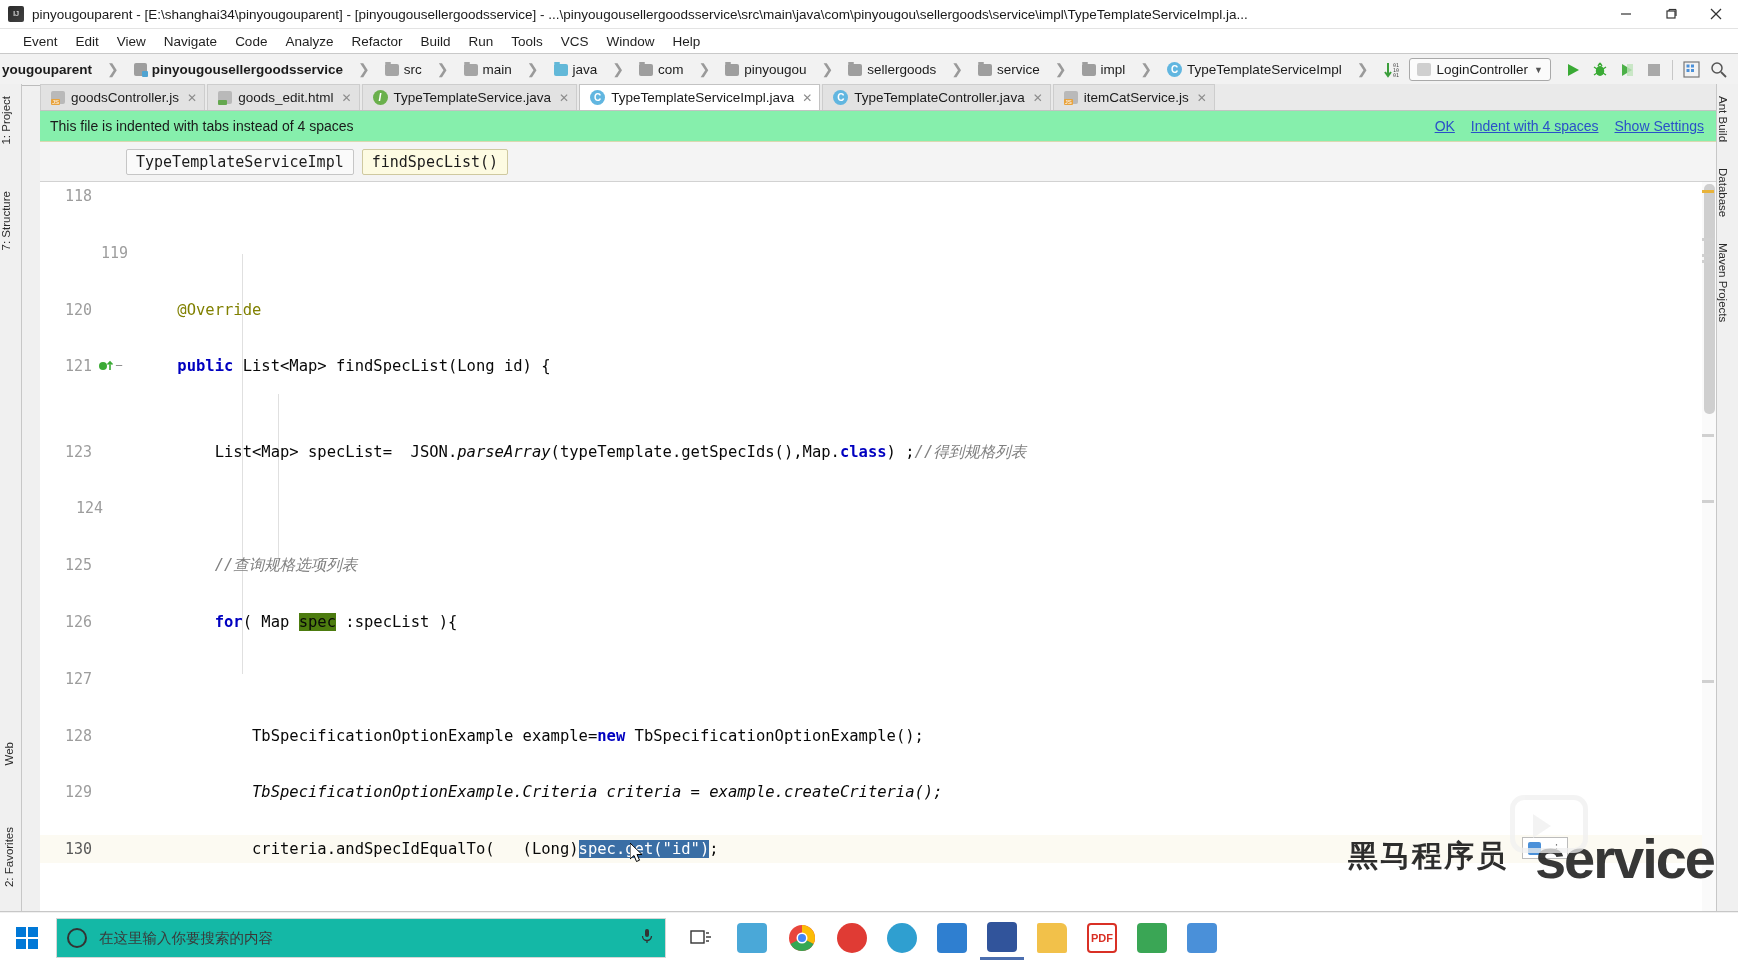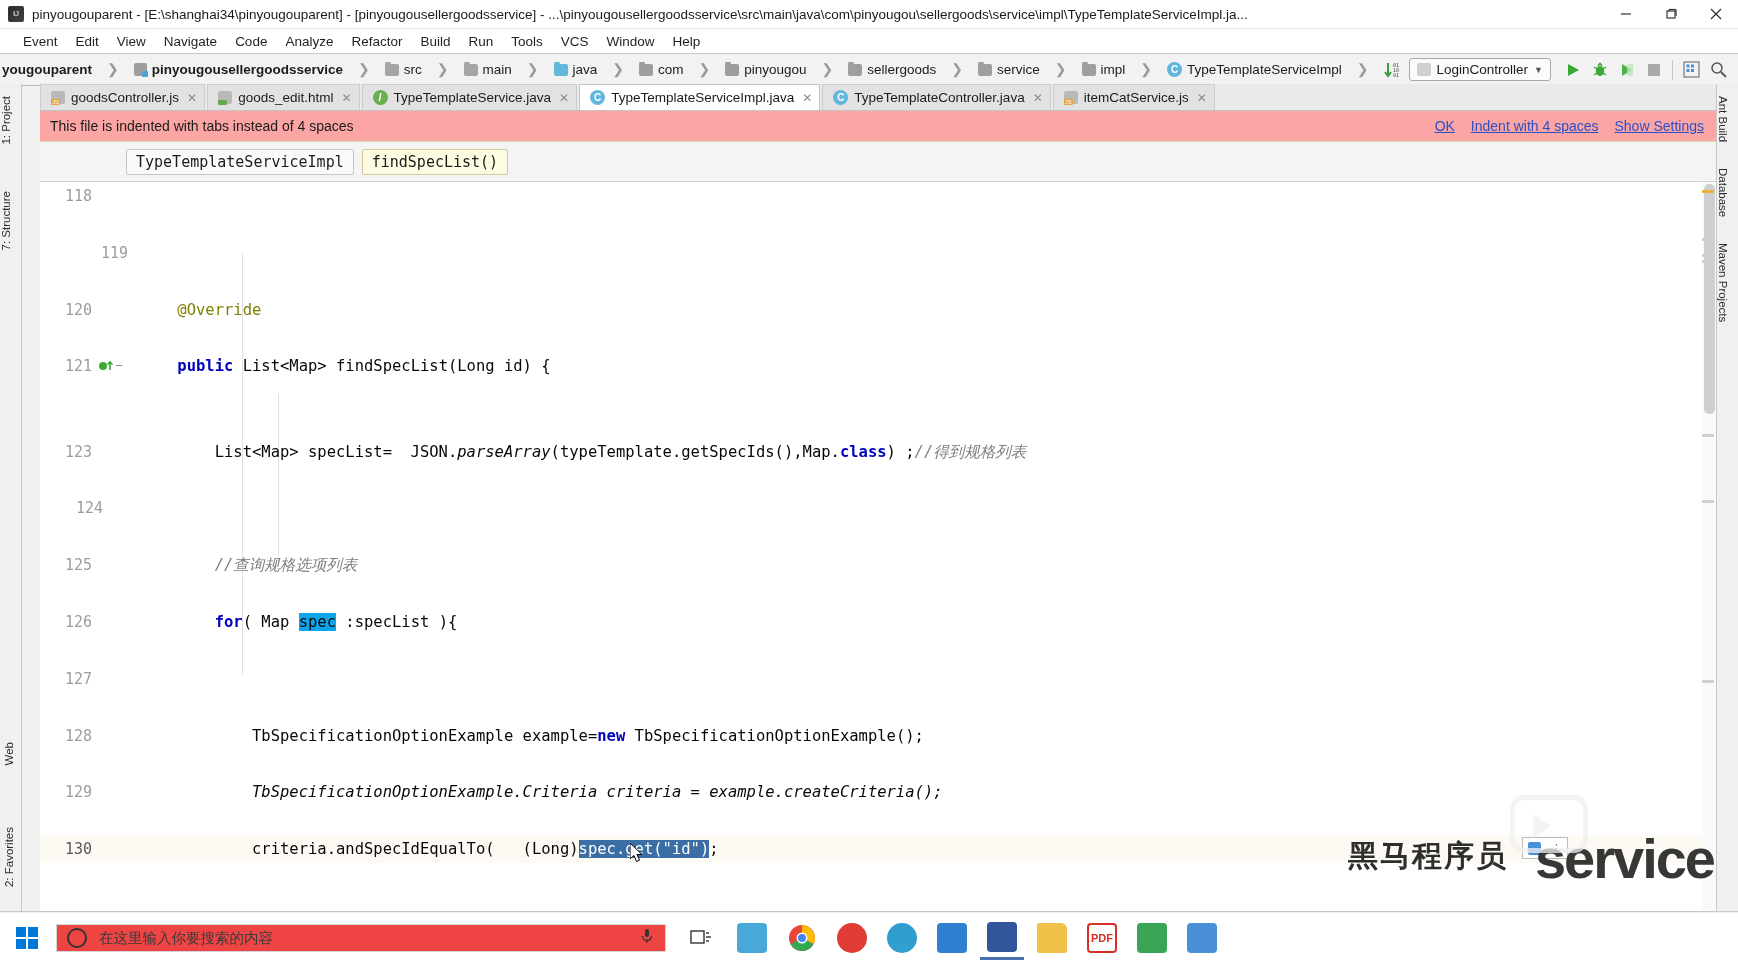--- a/index.html
+++ b/index.html
@@ -80,21 +80,21 @@
      align-items:flex-end; }
   .tab { display:flex; align-items:center; height:26px; padding:0 7px 0 10px;
      font-size:13.5px; color:#1b1b1b; background:#e2e2e2; border:1px solid #cdcdcd;
      border-bottom:none; margin-right:2px; white-space:nowrap; }
   .tab.active { background:#ffffff; border-color:#c3c3c3; }
   .tab .ticon { margin-right:6px; flex:none; }
   .tab .tclose { margin-left:8px; color:#8b8b8b; font-size:12px; }
 
   
   .notify { position:absolute; left:40px; right:22px; top:111px; height:31px;
-     background:#fca5a5; border-bottom:1px solid #d9d9b0; display:flex;
+     background:#86efac; border-bottom:1px solid #d9d9b0; display:flex;
      align-items:center; padding:0 12px 0 10px; }
   .notify .msg { font-size:14px; color:#1a1a1a; flex:1; }
   .notify .acts { display:flex; align-items:flex-start; gap:16px; }
   .notify .acts a { font-size:14px; color:#2a50c8; text-decoration:underline; cursor:pointer; }
 
   
   .mcrumbs { position:absolute; left:40px; right:22px; top:142px; height:40px;
      background:#f4f4f4; border-bottom:1px solid #d2d2d2; display:flex;
      align-items:center; padding-left:86px; }
   .mcrumb { height:26px; border:1px solid #c6c6c6; background:#fafafa;
@@ -114,21 +114,21 @@
      font-family:"DejaVu Sans Mono", monospace; font-size:15px; color:#9d9d9d;
      line-height:28.4px; }
   .lnum.cur { color:#585858; }
   .ctext { font-family:"DejaVu Sans Mono", monospace; font-size:15.5px;
      line-height:28.4px; color:#080808; white-space:pre; padding-left:12px; }
   .kw { color:#0000c0; font-weight:bold; }
   .ann { color:#808000; }
   .fld { color:#8c1a8c; font-weight:bold; }
   .cmt { color:#7f7f7f; }
   .ital { font-style:italic; }
-  .hlvar { background:#0ea5e9; }
+  .hlvar { background:#4d7c0f; }
   .selblk { background:#3a6ea5; color:#ffffff; }
 
   
   .fold { position:absolute; left:72px; width:14px; text-align:center;
      font-size:13px; color:#888; line-height:28.4px; }
   .ovr-ic { position:absolute; left:58px; width:16px; height:16px; top:6px; }
 
   
   .iguide { position:absolute; top:0; bottom:0; width:1px; background:#e0e0e0; }
   .mark { position:absolute; right:2px; width:12px; height:3px; }
@@ -159,21 +159,21 @@
 
   
   .taskbar { position:absolute; left:0; right:0; bottom:0; height:50px;
      background:#ffffff; display:flex; align-items:center; }
   .start { width:54px; height:50px; display:flex; align-items:center;
      justify-content:center; }
   .winlogo { width:22px; height:22px; background:#0078d7; position:relative; }
   .winlogo:before,.winlogo:after{content:"";position:absolute;background:#fff;}
   .winlogo:before{left:10px;top:0;width:2px;height:22px;}
   .winlogo:after{left:0;top:10px;width:22px;height:2px;}
-  .searchbox { flex:none; width:610px; height:28px; background:#ef4444;
+  .searchbox { flex:none; width:610px; height:40px; background:#14b8a6;
      border:1px solid #d6d6d6; display:flex; align-items:center; padding:0 10px;
      margin-left:2px; }
   .searchbox .circ { width:20px;height:20px;border:2px solid #333;border-radius:50%;
      margin-right:12px; flex:none;}
   .searchbox .ph { font-size:14.5px; color:#3a3a3a; flex:1; }
   .tbicons { display:flex; align-items:center; gap:6px; padding-left:14px; }
   .tbic { width:44px;height:44px;display:flex;align-items:center;justify-content:center;}
   .tbic .sq { width:30px; height:30px; border-radius:4px; }
 
   

